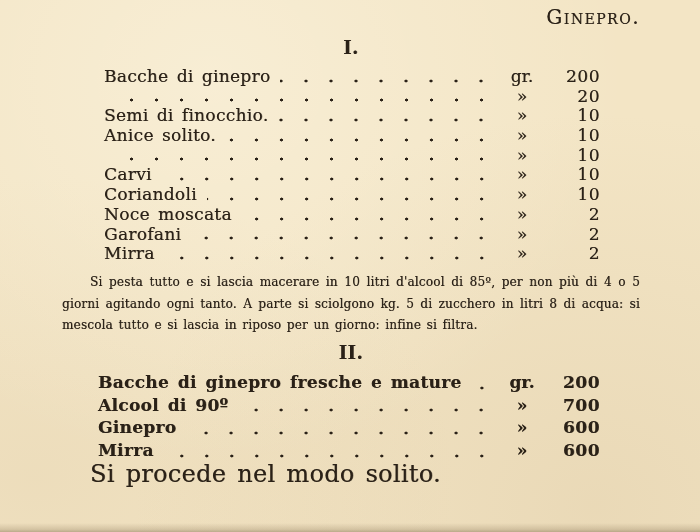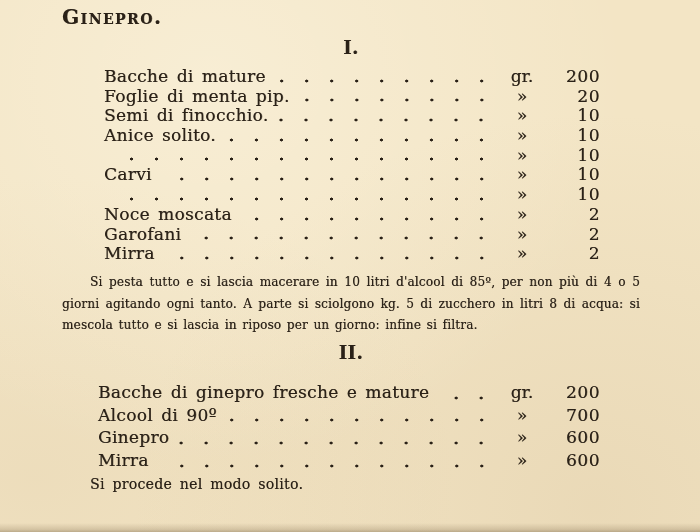--- a/index.html
+++ b/index.html
@@ -17,30 +17,30 @@
       radial-gradient(ellipse at 5% 90%, rgba(201,175,133,0.15), rgba(201,175,133,0) 45%);
     font-family:"DejaVu Serif","Liberation Serif",serif;
     color:var(--ink);
   }
   .page{
     position:absolute; inset:0;
     padding:5px 60px 0 62px;
     text-shadow:0.4px 0.2px 0.6px rgba(42,33,23,0.55);
   }
   .title{
-    font-size:20px; font-weight:bold; text-align:left;
+    font-size:20px; font-weight:normal; text-align:right;
     font-variant:small-caps; letter-spacing:1.5px;
   }
   .sec-heading{
     font-size:18px; font-weight:bold; text-align:center;
     letter-spacing:0.5px; margin-top:8px;
   }
   .sec2 .sec-heading{margin-top:1px;}
   .ing-table{margin:9px 40px 0 42px;}
-  .sec2 .ing-table{margin-top:18px; margin-left:36px;}
+  .sec2 .ing-table{margin-top:8px; margin-left:36px;font-weight:bold;}
   .row{display:flex; align-items:baseline; height:19.7px; line-height:19.7px; font-size:17px;}
   .sec2 .row{height:22.6px; line-height:22.6px;}
   .label{white-space:nowrap; word-spacing:2.5px; letter-spacing:0.3px;}
   .leader{
     flex:1 1 auto; min-width:10px; align-self:stretch;
     margin:0 4px 0 10px;
     background-image:radial-gradient(circle at 50% 50%, var(--ink) 1.3px, rgba(0,0,0,0) 1.7px);
     background-size:25px 6px;
     background-repeat:repeat-x;
     background-position:right 2px bottom 3px;
@@ -48,48 +48,47 @@
   .unit{width:44px; text-align:center; font-size:17px;}
   .value{width:56px; text-align:right; letter-spacing:0.5px;}
   .para{
     margin:8px 0 5px;
     font-size:12px; line-height:21.8px;
     text-align:justify; text-indent:28px;
     word-spacing:1.5px; letter-spacing:0.2px;
   }
   .closing{
     margin-top:1px;
-    font-size:14px; line-height:22px;
+    font-size:24px; line-height:22px;
     text-indent:28px; word-spacing:3px; letter-spacing:0.3px;
   }
   .bottom-shadow{
     position:absolute; left:0; right:0; bottom:0; height:9px;
     background:linear-gradient(to bottom, rgba(122,101,70,0) 0%, rgba(122,101,70,0.22) 70%, rgba(104,85,56,0.38) 100%);
     pointer-events:none;
   }
 </style>
 </head>
 <body>
 
 <div class="page">
 
   <h1 class="title">Ginepro.</h1>
 
   <section class="sec1">
     <h2 class="sec-heading">I.</h2>
 
     <div class="ing-table">
         <div class="row">
-          <span class="label">Bacche di mature</span>
+          <span class="label">Bacche di ginepro</span>
           <span class="leader"></span>
           <span class="unit">gr.</span>
           <span class="value">200</span>
         </div>
         <div class="row">
-          <span class="label">Foglie di menta pip.</span>
           <span class="leader"></span>
           <span class="unit">»</span>
           <span class="value">20</span>
         </div>
         <div class="row">
           <span class="label">Semi di finocchio.</span>
           <span class="leader"></span>
           <span class="unit">»</span>
           <span class="value">10</span>
         </div>
@@ -104,20 +103,21 @@
           <span class="unit">»</span>
           <span class="value">10</span>
         </div>
         <div class="row">
           <span class="label">Carvi</span>
           <span class="leader"></span>
           <span class="unit">»</span>
           <span class="value">10</span>
         </div>
         <div class="row">
+          <span class="label">Coriandoli</span>
           <span class="leader"></span>
           <span class="unit">»</span>
           <span class="value">10</span>
         </div>
         <div class="row">
           <span class="label">Noce moscata</span>
           <span class="leader"></span>
           <span class="unit">»</span>
           <span class="value">2</span>
         </div>

